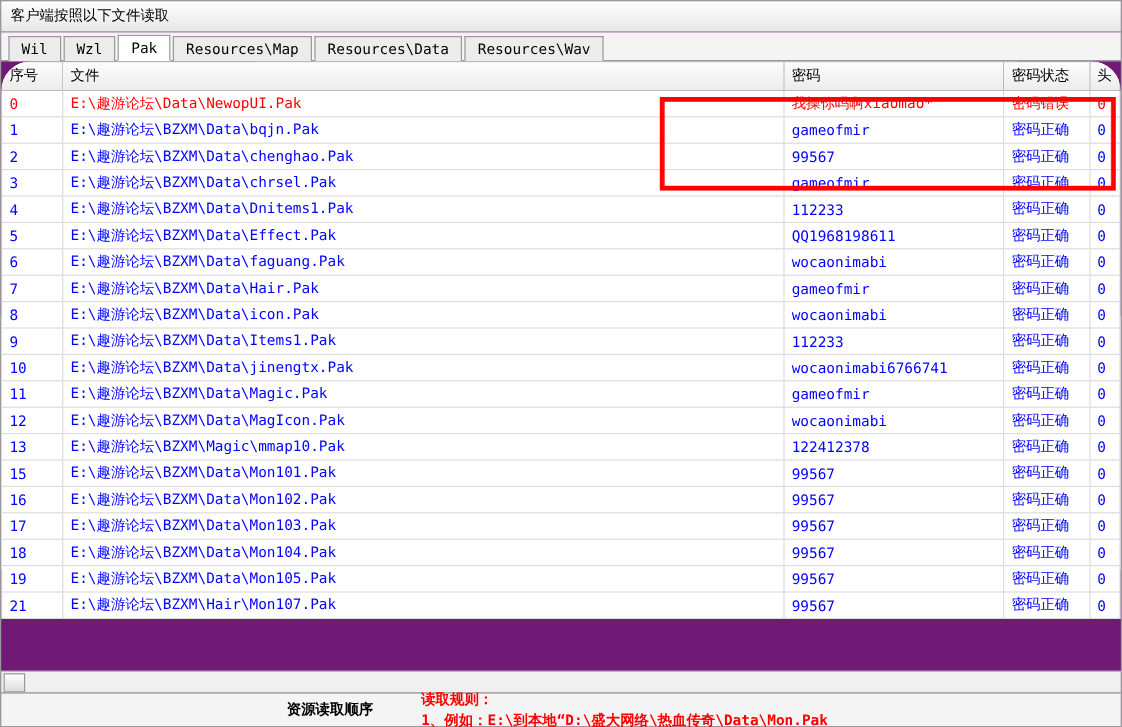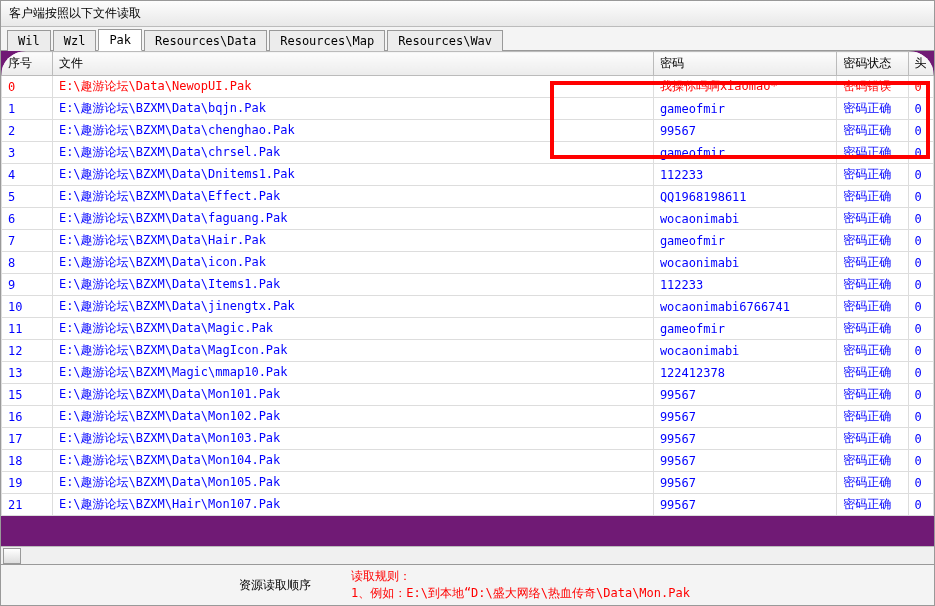--- a/index.html
+++ b/index.html
@@ -90,22 +90,23 @@
   pointer-events: none;
   z-index: 10;
 }
 .bottom-bar {
   border-top: 1px solid #999;
   background: #f4f4f4;
   padding: 4px 8px;
   display: flex;
   gap: 40px;
   font-size: 12px;
-  height: 41px;
+  height: 28px;
   align-items: center;
+  font-weight: bold;
 }
 .small-btn {
   width: 18px;
   height: 16px;
   border: 1px solid #999;
   background: linear-gradient(#fff,#ddd);
   display:inline-block;
 }
 .watermark {
   position: absolute;
@@ -126,22 +127,22 @@
 <div class="window">
 
   <div class="titlebar">
     <span>客户端按照以下文件读取</span>
   </div>
 
   <div class="tabrow" id="tabrow">
       <div class="tab">Wil</div>
       <div class="tab">Wzl</div>
       <div class="tab active">Pak</div>
+      <div class="tab">Resources\Map</div>
       <div class="tab">Resources\Data</div>
-      <div class="tab">Resources\Map</div>
       <div class="tab">Resources\Wav</div>
     </div>
 
   <div class="grid-wrap">
     <table>
       <thead>
         <tr>
           <th class="col-seq">序号</th>
           <th class="col-file">文件</th>
           <th class="col-pwd">密码</th>

